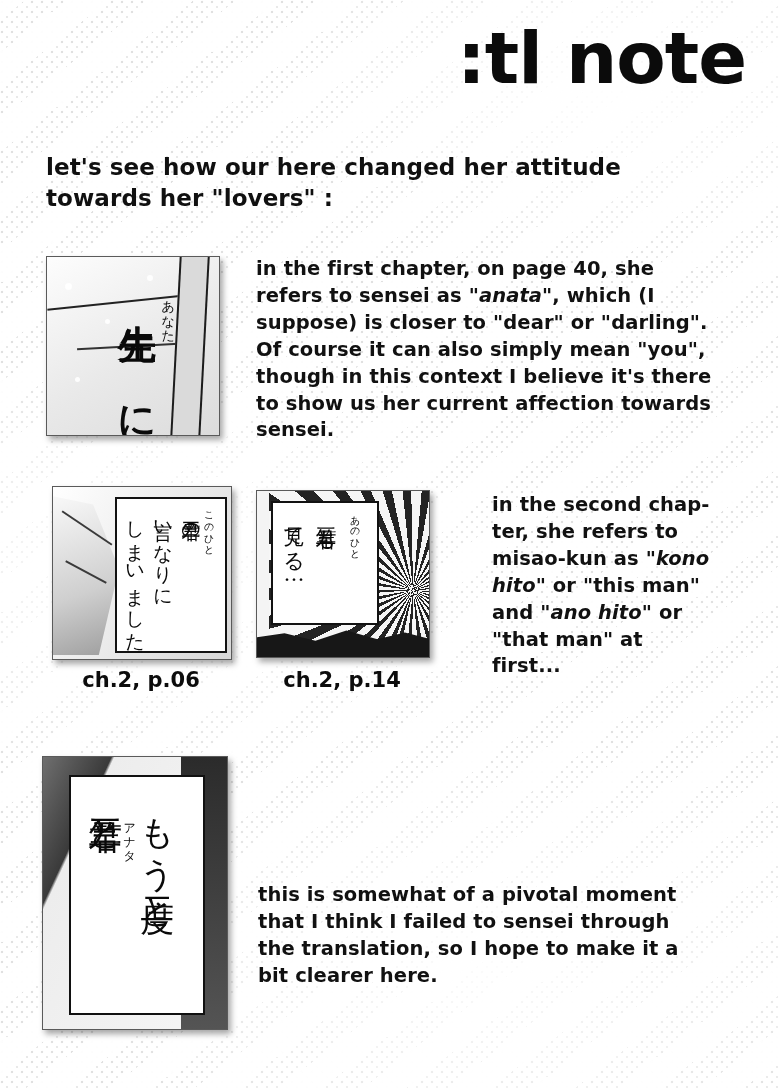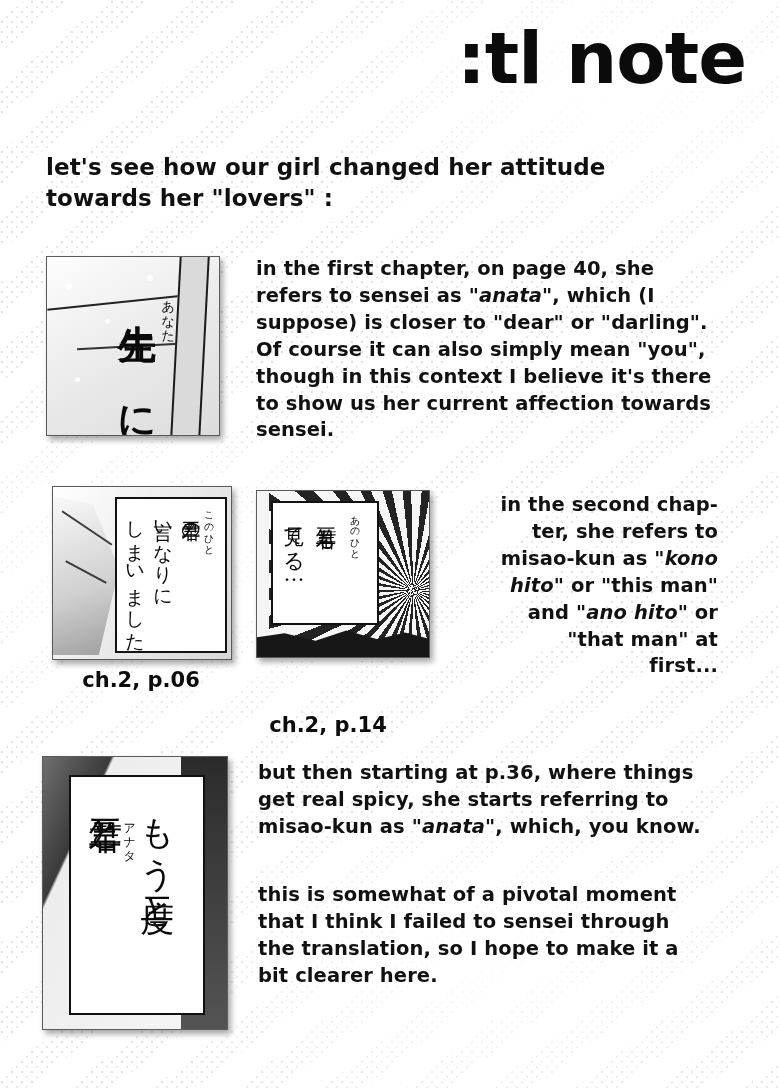--- a/index.html
+++ b/index.html
@@ -214,21 +214,21 @@
 </head>
 <body>
 
 <div class="page"></div>
 
 <div class="content">
 
   <div class="tl-title">:tl note</div>
 
   <div class="intro">
-    <div>let's see how our girl changed her attitude</div>
+    <div>let's see how our here changed her attitude</div>
     <div>towards her "lovers" :</div>
   </div>
 
   <div class="panel" id="panel1">
     <div class="art">
       <div class="sky"></div>
       <div class="line-a"></div>
       <div class="line-b"></div>
       <div class="bar-r"></div>
       <div class="sparkle" style="left:18px; top:26px;"></div>
@@ -264,36 +264,33 @@
     <div class="art">
       <div class="bg"></div>
       <div class="rays"></div>
       <div class="ground"></div>
     </div>
     <div class="bubble" style="left:14px; top:10px; width:104px; height:120px;"></div>
     <div class="vtext" style="left:26px; top:20px; font-size:21px;">見てる…</div>
     <div class="vtext" style="left:58px; top:20px; font-size:21px;">三竿君も</div>
     <div class="ruby" style="left:92px; top:18px; font-size:10px;">あのひと</div>
   </div>
-  <div class="caption" style="left:242px; top:668px; width:172px;margin-top:45px;">ch.2, p.14</div>
-
-  <div class="para" style="position:absolute; left:492px; top:492px; width:226px;text-align:right;">
+  <div class="caption" style="left:256px; top:668px; width:172px;">ch.2, p.14</div>
+
+  <div class="para" style="position:absolute; left:492px; top:492px; width:226px;">
     <span>in the second chap-ter, she refers to misao-kun as "</span><i><b>kono hito</b></i><span>" or "this man" and "</span><i><b>ano hito</b></i><span>" or "that man" at first...</span>
   </div>
 
   <div class="panel" id="panel4">
     <div class="art">
       <div class="bg"></div>
       <div class="dark-r"></div>
     </div>
     <div class="bubble-big"></div>
     <div class="vtext" style="left:96px; top:36px; font-size:34px;">もう二度と</div>
     <div class="vtext" style="left:44px; top:36px; font-size:34px;">三竿君と</div>
     <div class="ruby" style="left:80px; top:58px; font-size:12px;">アナタ</div>
   </div>
 
-  <div class="para" style="position:absolute; left:258px; top:760px; width:460px;">
-    <span>but then starting at p.36, where things get real spicy, she starts referring to misao-kun as "</span><i><b>anata</b></i><span>", which, you know.</span>
-  </div>
 
   <div class="para" style="position:absolute; left:258px; top:882px; width:452px;">this is somewhat of a pivotal moment that I think I failed to sensei through the translation, so I hope to make it a bit clearer here.</div>
 
 </div>
 
 </body></html>

